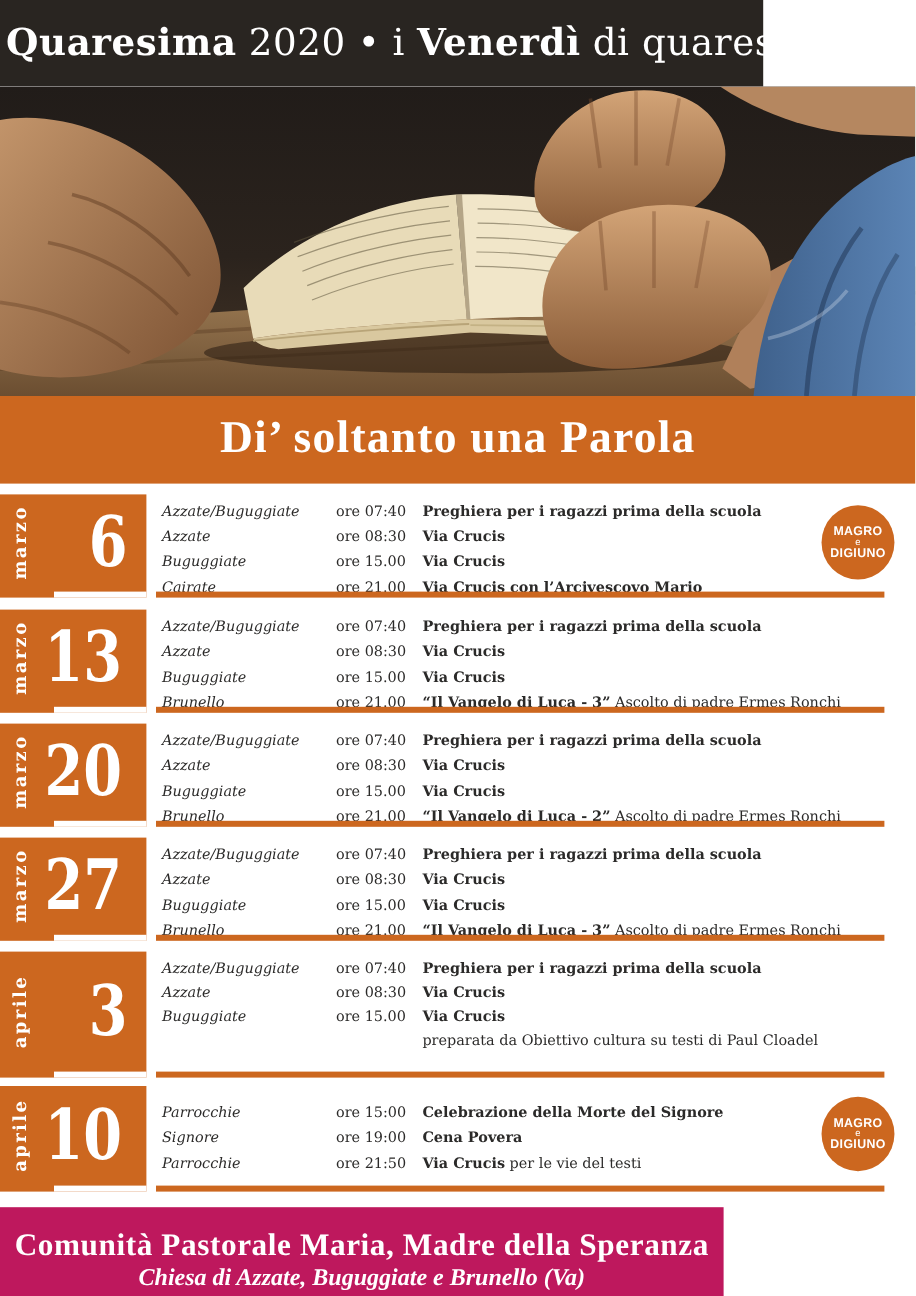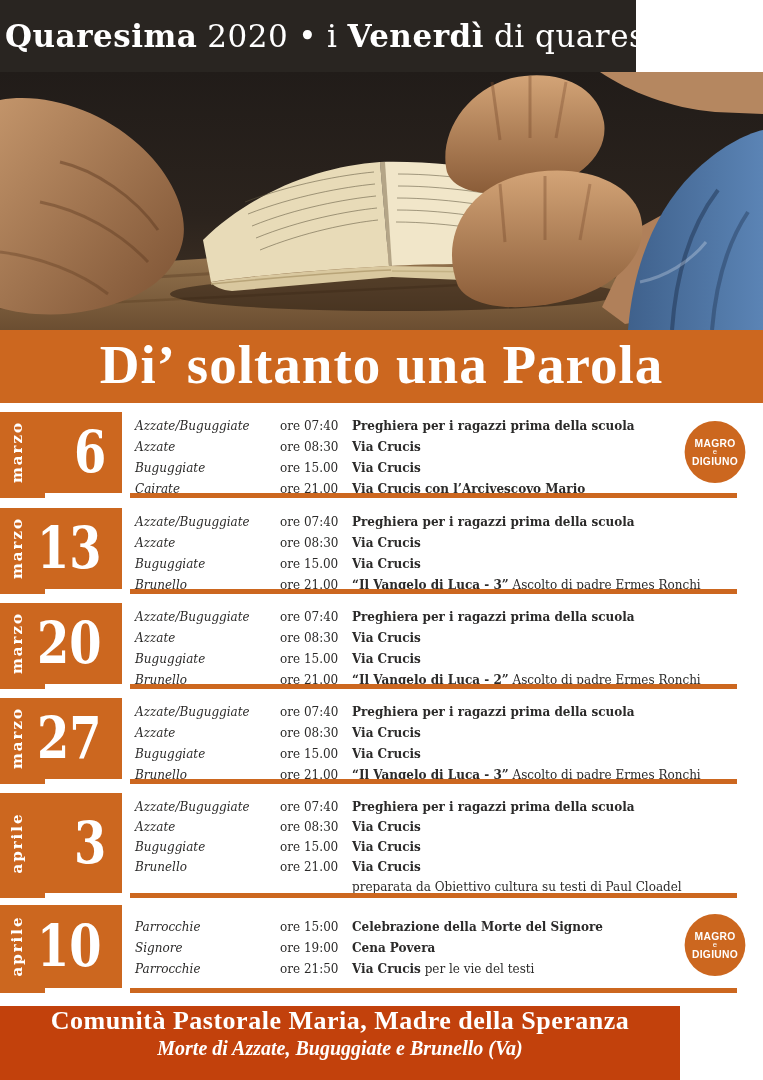--- a/index.html
+++ b/index.html
@@ -18,21 +18,21 @@
   .topbar-title .ht{margin:0 5px;}
   .topbar-title b{font-weight:bold;}
 
   
   .photo{position:absolute;top:72px;left:0;width:763px;height:258px;display:block;}
 
   
   .banner{position:absolute;top:330px;left:0;width:763px;height:73px;background:var(--accent);
     display:flex;align-items:center;justify-content:center;}
   .banner-title{font-family:"Liberation Serif",serif;font-weight:bold;color:#fff;
-    font-size:55px;letter-spacing:1px;white-space:nowrap;line-height:1;padding-bottom:4px;}
+    font-size:38px;letter-spacing:1px;white-space:nowrap;line-height:1;padding-bottom:4px;}
 
   
   .block{position:absolute;left:0;width:763px;}
   .daterect{position:absolute;left:0;top:0;width:122px;height:100%;background:var(--accent);}
   .month{position:absolute;left:2px;top:0;bottom:6px;width:30px;display:flex;align-items:center;justify-content:center;}
   .month span{transform:rotate(-90deg);white-space:nowrap;color:#fff;font-weight:bold;
     font-size:15px;letter-spacing:2px;}
   .day{position:absolute;right:12px;top:50%;transform:translateY(-56%) scaleX(.8);
     transform-origin:center;color:#fff;font-weight:bold;font-size:58px;line-height:1;}
   .notch{position:absolute;left:45px;right:0;bottom:0;height:5px;background:#fff;}
@@ -47,22 +47,22 @@
   .evb{font-weight:bold;}
 
   
   .badge{position:absolute;left:684px;width:62px;height:62px;border-radius:50%;background:var(--accent);
     display:flex;flex-direction:column;align-items:center;justify-content:center;
     font-family:"Liberation Sans",sans-serif;color:#fff;text-align:center;transform:scaleX(.98);}
   .badge .bl1,.badge .bl3{font-size:10.5px;font-weight:bold;line-height:10px;letter-spacing:.3px;}
   .badge .bl2{font-size:8px;line-height:8px;}
 
   
-  .footer{position:absolute;top:1006px;left:0;width:680px;height:74px;background:#c2410c;
-    color:#fff;text-align:center;font-family:"Liberation Serif",serif;padding-top:0;}
+  .footer{position:absolute;top:1006px;left:0;width:603px;height:74px;background:#be185d;
+    color:#fff;text-align:center;font-family:"Liberation Serif",serif;padding-top:17px;}
   .f1{font-size:26px;font-weight:bold;letter-spacing:.5px;line-height:30px;}
   .f2{font-size:20px;font-weight:bold;font-style:italic;line-height:24px;}
 </style>
 </head>
 <body>
 
 <div class="page">
 
   <div class="topbar">
     <div class="topbar-title"><b class="ht">Quaresima</b><span class="ht">2020</span><span class="ht">•</span><span class="ht">i</span><b class="ht">Venerdì</b><span class="ht">di quaresima</span></div>
@@ -225,21 +225,20 @@
       <div class="month">
           <span>aprile</span>
         </div>
       <div class="day">3</div>
       <div class="notch"></div>
     </div>
     <div class="rows tight">
       <div class="row"><span class="loc">Azzate/Buguggiate</span><span class="time">ore 07:40</span><span class="evt"><b class="evb">Preghiera per i ragazzi prima della scuola</b><span class="evn"></span></span></div>
       <div class="row"><span class="loc">Azzate</span><span class="time">ore 08:30</span><span class="evt"><b class="evb">Via Crucis</b><span class="evn"></span></span></div>
       <div class="row"><span class="loc">Buguggiate</span><span class="time">ore 15.00</span><span class="evt"><b class="evb">Via Crucis</b><span class="evn"></span></span></div>
-      <div class="row"><span class="loc">Brunello</span><span class="time">ore 21.00</span><span class="evt"><b class="evb">Via Crucis</b><span class="evn"></span></span></div>
       <div class="row"><span class="loc"></span><span class="time"></span><span class="evt"><b class="evb"></b><span class="evn">preparata da Obiettivo cultura su testi di Paul Cloadel</span></span></div>
     </div>
     <div class="sep"></div>
   </div>
 
   <div class="block" style="top:905px;height:88px;">
     <div class="daterect">
       <div class="month">
           <span>aprile</span>
         </div>
@@ -254,16 +253,16 @@
     <div class="sep"></div>
   </div>
   <div class="badge" style="top:914px;">
     <div class="bl1">MAGRO</div>
     <div class="bl2">e</div>
     <div class="bl3">DIGIUNO</div>
   </div>
 
   <div class="footer">
     <div class="f1">Comunità Pastorale Maria, Madre della Speranza</div>
-    <div class="f2">Morte di Azzate, Buguggiate e Brunello (Va)</div>
+    <div class="f2">Chiesa di Azzate, Buguggiate e Brunello (Va)</div>
   </div>
 
 </div>
 
 </body></html>

